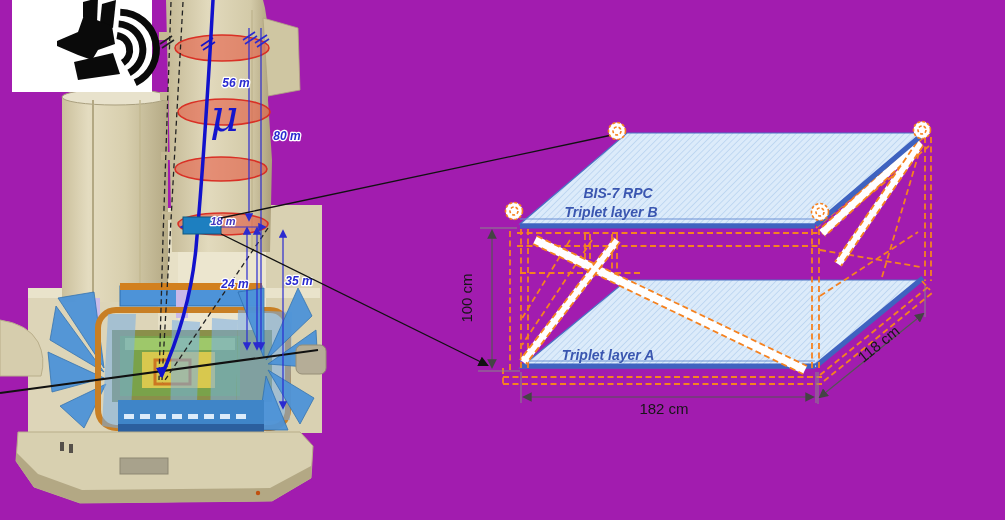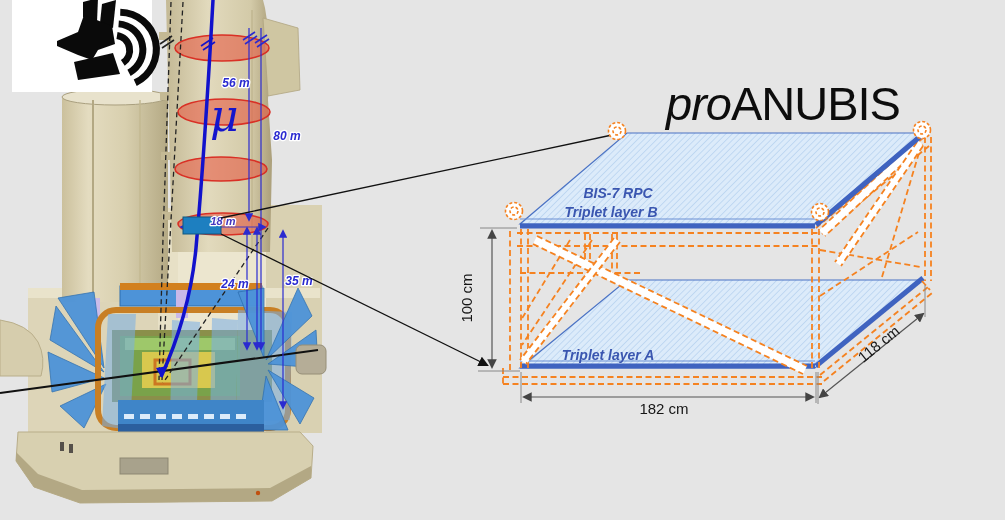--- a/index.html
+++ b/index.html
@@ -1,16 +1,16 @@
 <!DOCTYPE html>
 <html><head>
 <meta charset="utf-8">
 <style>
   html,body{margin:0;padding:0;background:#ffffff;}
-  .stage{position:relative;width:1005px;height:520px;background:#e5e5e5;overflow:hidden;
+  .stage{position:relative;width:1005px;height:520px;background:#a21caf;overflow:hidden;
          font-family:"Liberation Sans",sans-serif;}
   .scene{position:absolute;left:0;top:0;}
   .title{position:absolute;left:666px;top:76px;font-size:47px;color:#0d0d0d;
          letter-spacing:-1px;white-space:nowrap;}
   .title .pro{font-style:italic;}
   svg text{font-family:"Liberation Sans",sans-serif;}
   .annot{fill:#2a2ad0;font-style:italic;font-weight:bold;font-size:12px;
          paint-order:stroke;stroke:#ffffff;stroke-width:2.5px;stroke-linejoin:round;}
   .layerlbl{fill:#3a56b0;font-style:italic;font-weight:600;font-size:14px;}
   .dimlbl{fill:#161616;font-size:15px;}
@@ -316,16 +316,13 @@
       <path d="M62,64 L101,55 L108,76 L66,82 Z"></path>
     </g>
     <g fill="none" stroke="#0a0a0a" stroke-width="7" transform="rotate(-12 104 52)">
       <path d="M108,38 A15,15 0 0 1 108,66"></path>
       <path d="M112,27 A26,26 0 0 1 112,77"></path>
       <path d="M116,16 A37,37 0 0 1 116,88"></path>
     </g>
   </g>
 </svg>
 
-<div class="title">
-  <span class="pro">pro</span><span>ANUBIS</span>
 </div>
-</div>
 
 </body></html>

